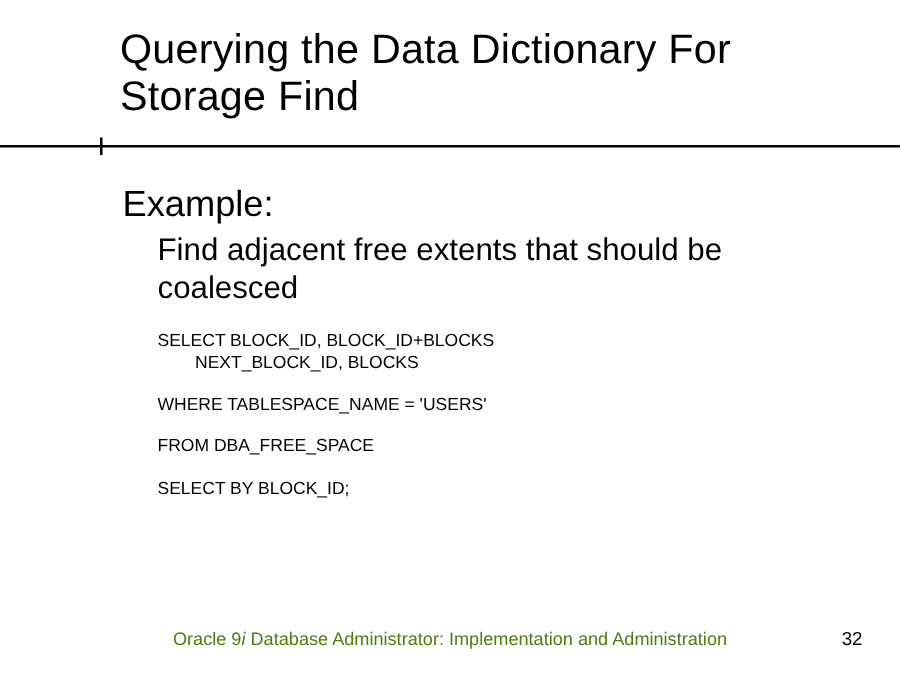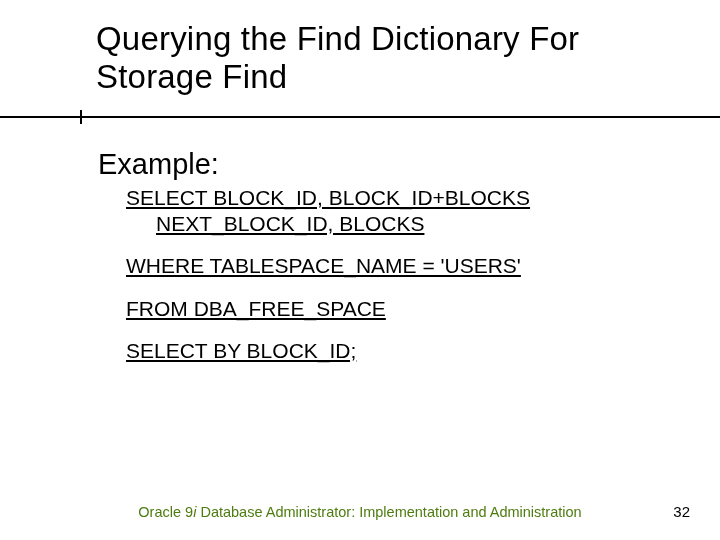--- a/index.html
+++ b/index.html
@@ -7,47 +7,48 @@
   .slide { position: relative; width: 720px; height: 540px; }
   .title-wrap { padding: 20px 0 0 96px; }
   .title { font-size: 33px; font-weight: 400; line-height: 1.15; letter-spacing: 0.2px; }
   .rule-wrap { position: relative; margin-top: 14px; height: 14px; }
   .rule { position: absolute; left: 0; right: 0; top: 6px; border-top: 2px solid #000; }
   .tick { position: absolute; left: 80px; top: 0; width: 2px; height: 14px; background: #000; }
   .body { padding: 24px 60px 0 98px; }
   .subhead { font-size: 29px; font-weight: 400; margin-bottom: 4px; }
   .para { font-size: 25px; line-height: 1.22; margin: 0 0 18px 28px; text-indent: -18px; padding-left: 18px; }
   .para-first { text-indent: 0; padding-left: 0; }
-  .sql { font-size: 21px; line-height: 1.25; margin: 0 0 16px 28px; text-decoration: underline; }
+  .sql { font-size: 14px; line-height: 1.25; margin: 0 0 16px 28px; }
   .sql .indent { padding-left: 30px; display: block; }
   .footer { position: absolute; bottom: 20px; left: 0; right: 0; display: flex; justify-content: center; align-items: center; }
   .footer-text { font-size: 14.5px; color: #4d7c0f; }
   .footer-text .it { font-style: italic; }
   .page-num { position: absolute; right: 30px; bottom: 20px; font-size: 15px; }
 </style>
 </head>
 <body>
 
 <div class="slide">
 
   <div class="title-wrap">
     <h1 class="title">
-      <span>Querying the Find Dictionary For</span><br>
+      <span>Querying the Data Dictionary For</span><br>
       <span>Storage Find</span>
     </h1>
   </div>
 
   <div class="rule-wrap">
     <div class="rule"></div>
     <div class="tick"></div>
   </div>
 
   <div class="body">
     <div class="subhead">Example:</div>
 
+    <div class="para para-first">Find adjacent free extents that should be coalesced</div>
 
     <div class="sql">
       <span>SELECT BLOCK_ID, BLOCK_ID+BLOCKS</span>
       <span class="indent">NEXT_BLOCK_ID, BLOCKS</span>
     </div>
     <div class="sql">WHERE TABLESPACE_NAME = 'USERS'</div>
     <div class="sql">FROM DBA_FREE_SPACE</div>
     <div class="sql">SELECT BY BLOCK_ID;</div>
   </div>
 

